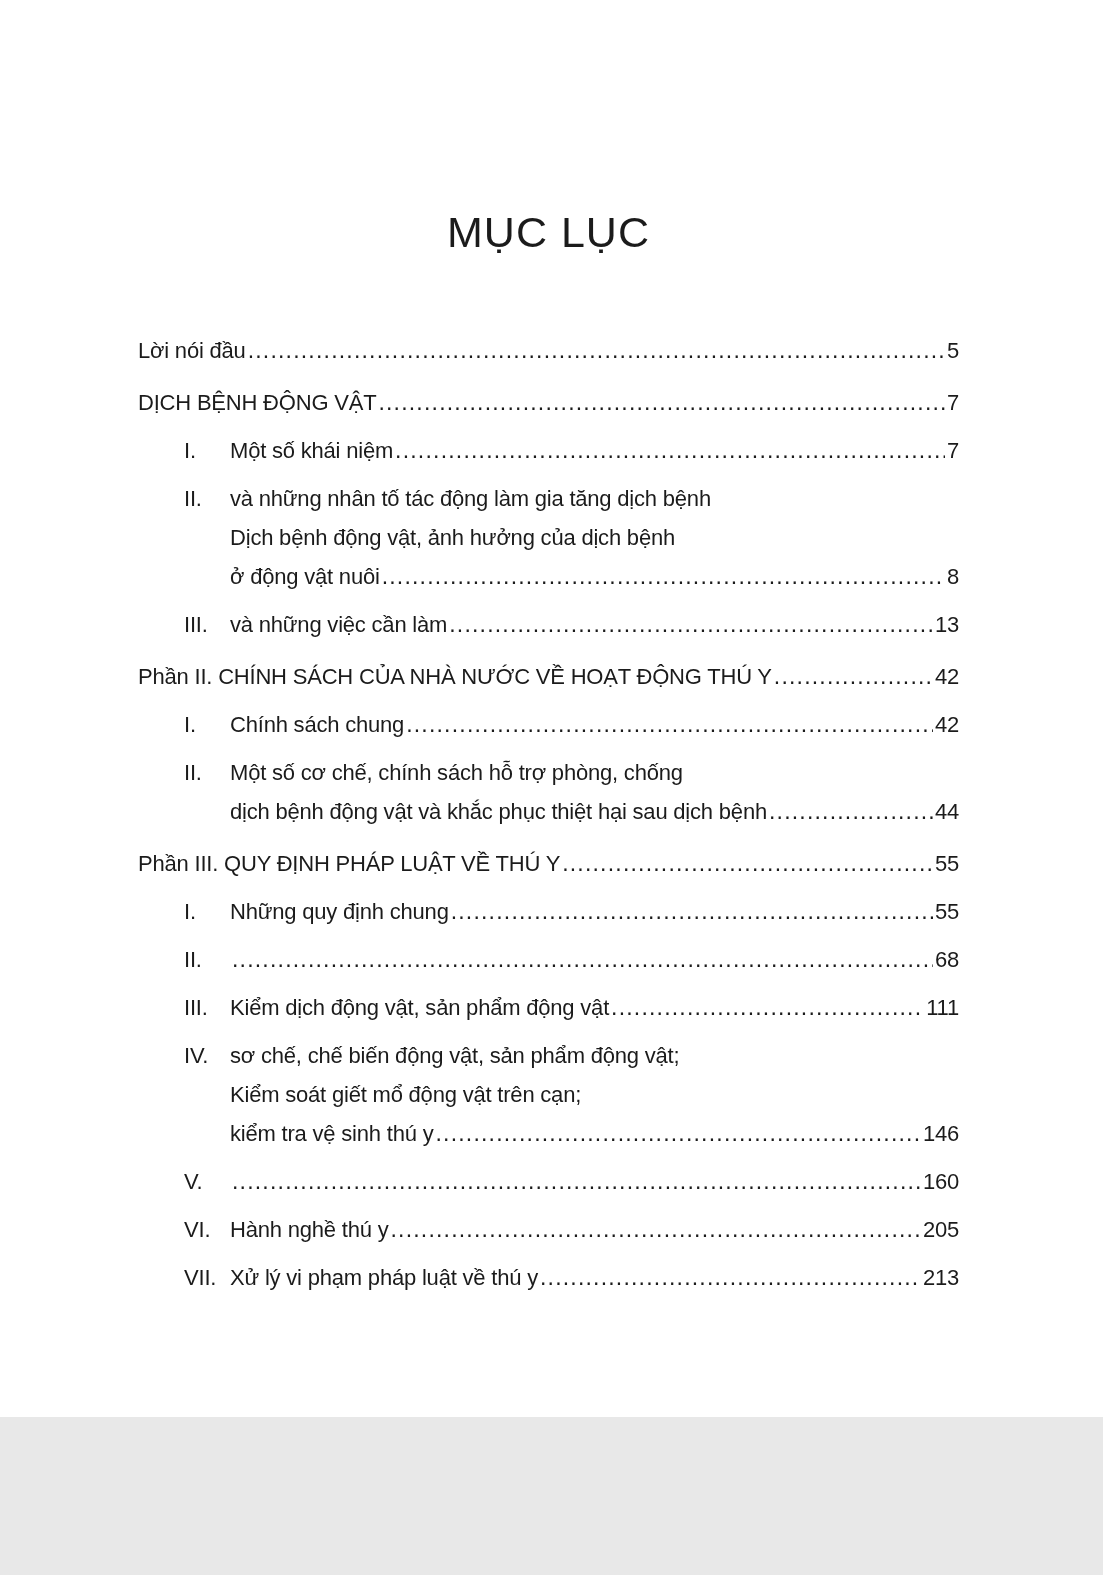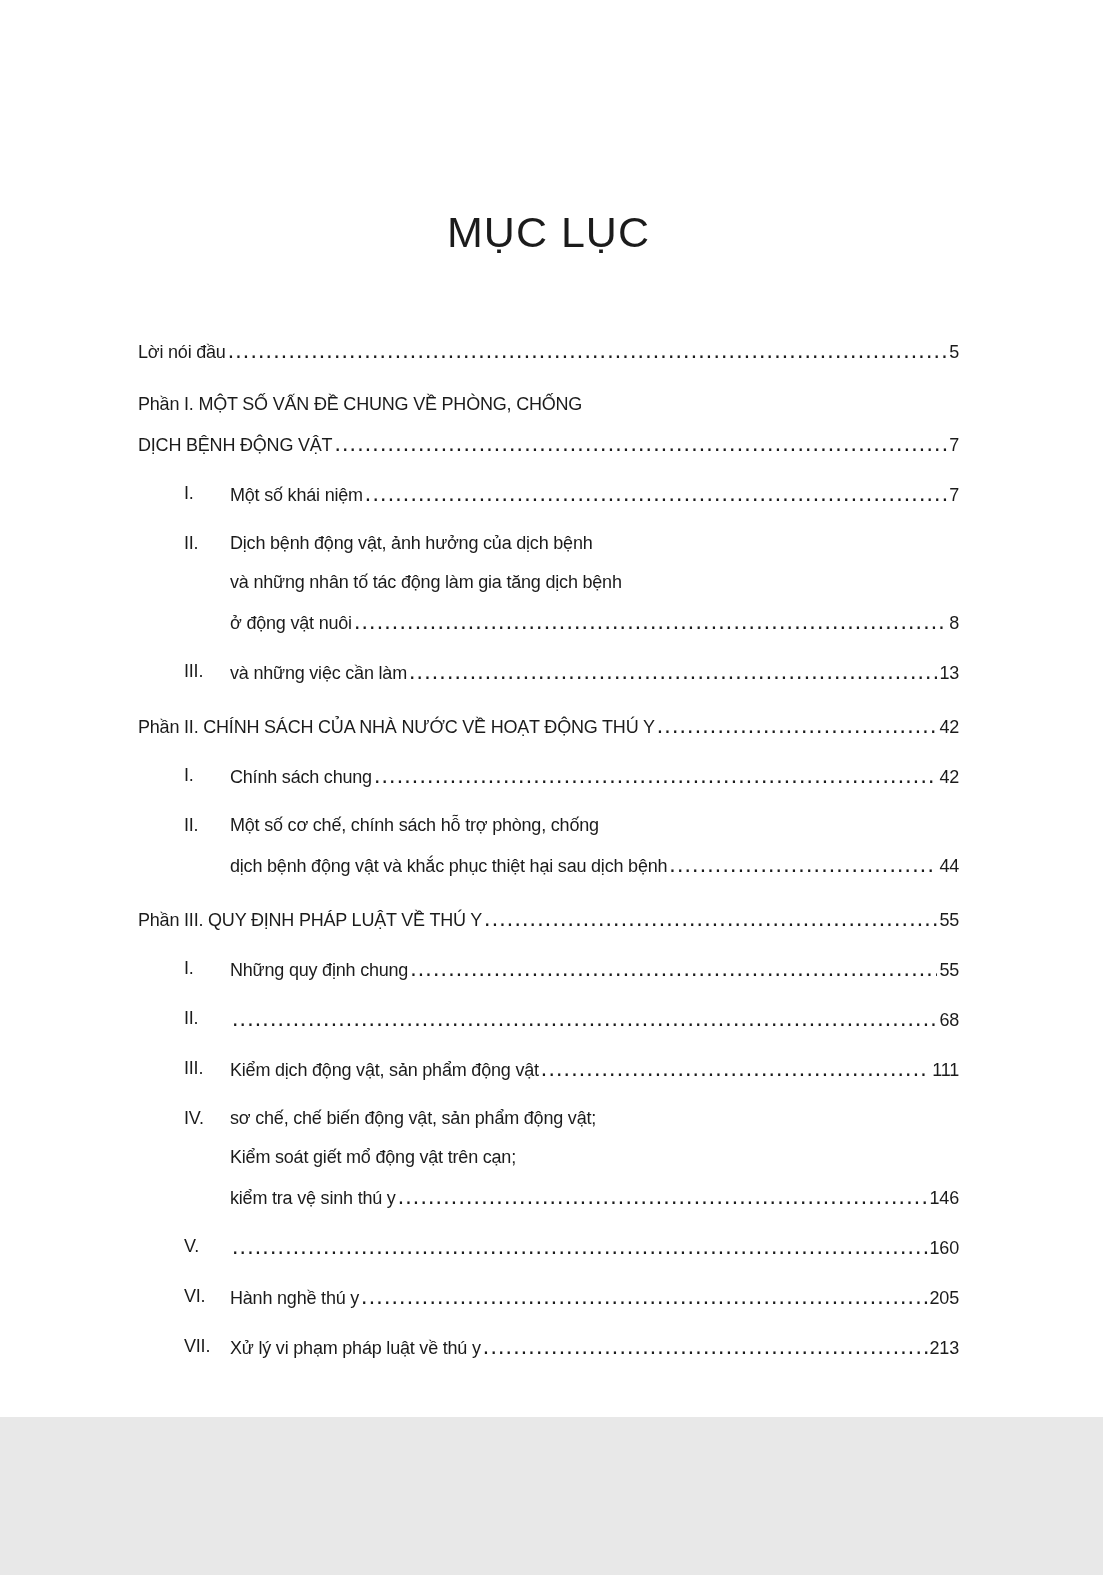--- a/index.html
+++ b/index.html
@@ -19,21 +19,21 @@
     width: 821px;
   }
   .title {
     margin: 208px 0 74px 0;
     text-align: center;
     font-size: 43px;
     font-weight: 400;
     letter-spacing: 1px;
   }
   .entry {
-    font-size: 18px;
+    font-size: 22px;
     line-height: 39px;
     margin-bottom: 9px;
     letter-spacing: -0.2px;
   }
   .entry.chapter { margin-top: 13px; }
   .item {
     position: relative;
     padding-left: 92px;
   }
   .item .numeral {
@@ -74,41 +74,40 @@
 
     <div class="entry front">
       <div class="leader-line">
         <span class="ltext">Lời nói đầu</span>
         <span class="leader"></span>
         <span class="pagenum">5</span>
       </div>
     </div>
 
     <div class="entry chapter">
-      <div>Phần I. MỘT SỐ VẤN ĐỀ CHUNG VỀ PHÒNG, CHỐNG</div>
       <div class="leader-line">
         <span class="ltext">DỊCH BỆNH ĐỘNG VẬT</span>
         <span class="leader"></span>
         <span class="pagenum">7</span>
       </div>
     </div>
 
     <div class="entry item">
       <span class="numeral">I.</span>
       <div class="leader-line">
         <span class="ltext">Một số khái niệm</span>
         <span class="leader"></span>
         <span class="pagenum">7</span>
       </div>
     </div>
 
     <div class="entry item">
       <span class="numeral">II.</span>
+      <div>và những nhân tố tác động làm gia tăng dịch bệnh</div>
       <div>Dịch bệnh động vật, ảnh hưởng của dịch bệnh</div>
-      <div>và những nhân tố tác động làm gia tăng dịch bệnh</div>
       <div class="leader-line">
         <span class="ltext">ở động vật nuôi</span>
         <span class="leader"></span>
         <span class="pagenum">8</span>
       </div>
     </div>
 
     <div class="entry item">
       <span class="numeral">III.</span>
       <div class="leader-line">

